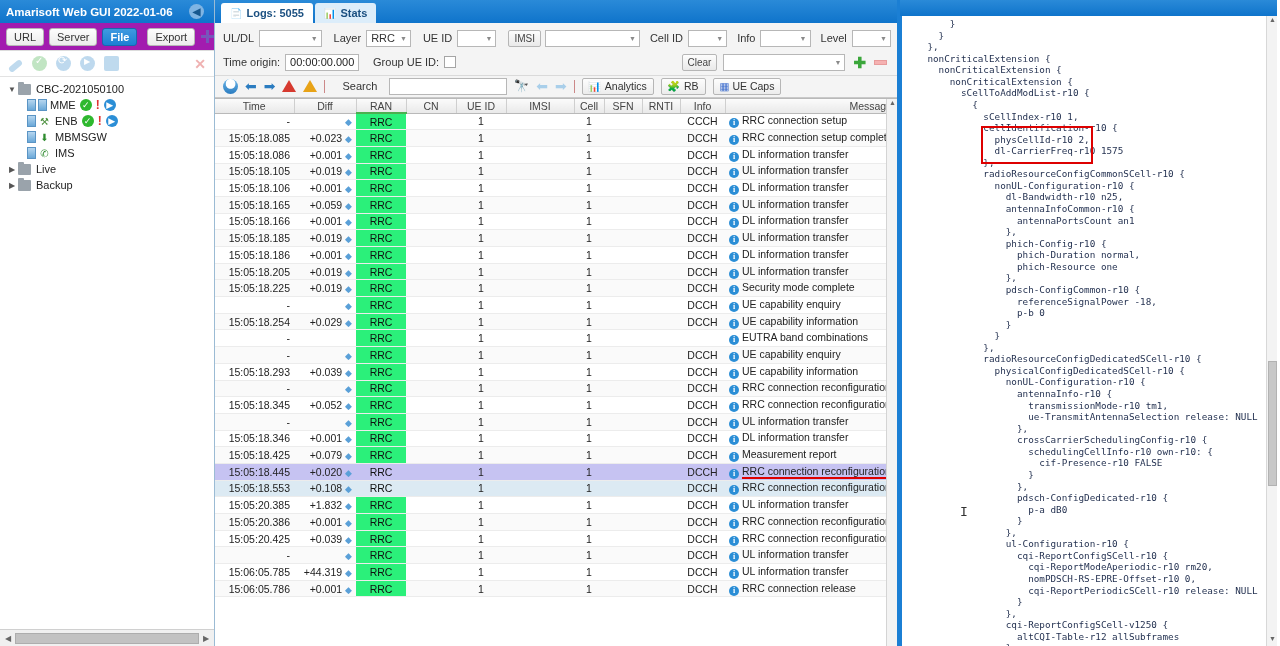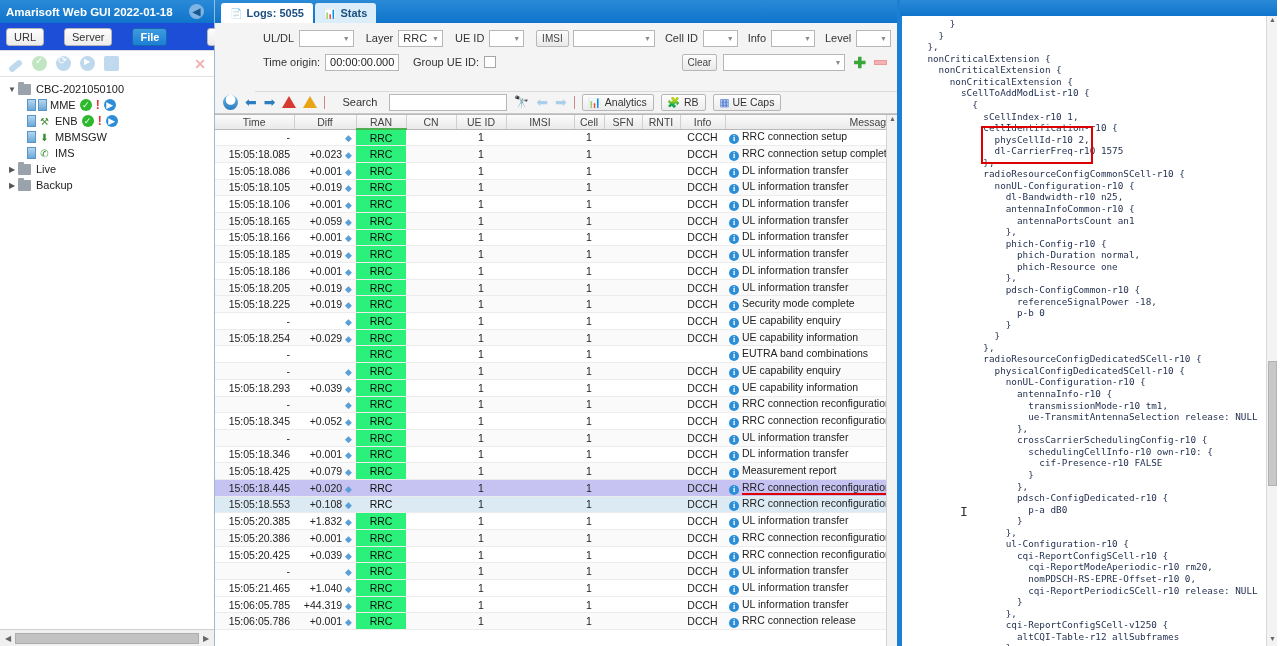--- a/index.html
+++ b/index.html
@@ -35,22 +35,22 @@
   }
   .side-title .collapse {
     position: absolute; right: 10px; top: 4px;
     width: 15px; height: 15px; border-radius: 50%;
     background: #7fb4e3;
     color: #17588f; font-size: 10px; line-height: 15px; text-align: center;
     cursor: pointer;
   }
   .side-btnbar {
     height: 28px; display: flex; align-items: center;
-    padding: 0 6px; gap: 20px;
-    background: #1d4ed8;
+    padding: 0 6px; gap: 5px;
+    background: #a21caf;
     border-bottom: 1px solid #dcdcdc;
   }
   .btn {
     height: 18px;
     padding: 0 7px;
     font-size: 11px;
     line-height: 17px;
     border: 1px solid #b6b6b6;
     border-radius: 3px;
     background: linear-gradient(#fdfdfd, #ececec);
@@ -166,22 +166,21 @@
     margin-right: 2px;
     cursor: pointer;
   }
   .tab.sel { background: #ffffff; color: #1a4f80; }
   .tab.unsel { background: #dcedfa; color: #1a4f80; }
   .tab .ti { font-size: 10px; }
 
   .filters {
     background: #f4f4f4;
     border-bottom: 1px solid #dadada;
-    padding: 4px 6px 18px 6px;
-    margin-left: 40px;
+    padding: 4px 6px 2px 6px;
   }
   .frow { display: flex; align-items: center; gap: 0; height: 22px; }
   .flabel { font-size: 11px; color: #333; padding: 0 5px 0 2px; white-space: nowrap; }
   .sel-box {
     height: 17px; border: 1px solid #b7b7b7; background: #fff;
     display: flex; align-items: center; justify-content: space-between;
     padding: 0 3px 0 4px; font-size: 11px; color: #333;
     cursor: pointer;
   }
   .sel-box .car { color: #8a8a8a; font-size: 7px; margin-left: 5px; }
@@ -308,21 +307,21 @@
     font-family: "DejaVu Sans Mono", monospace; font-size: 13px; color: #333;
   }
 </style>
 </head>
 <body>
 
 <div id="app">
 
   <div id="sidebar">
     <div class="side-title">
-      <span>Amarisoft Web GUI 2022-01-18</span>
+      <span>Amarisoft Web GUI 2022-01-06</span>
       <span class="collapse">◀</span>
     </div>
 
     <div class="side-btnbar">
       <div class="btn">URL</div>
       <div class="btn">Server</div>
       <div class="btn active">File</div>
       <div class="spacer"></div>
       <div class="btn">Export</div>
       <div class="plusicon"></div>
@@ -855,33 +854,20 @@
               <td class="c"></td>
               <td class="c">1</td>
               <td class="c"></td>
               <td class="c"></td>
               <td class="c">DCCH</td>
               <td><span class="infoico">i</span><span class="">RRC connection reconfiguration complete</span></td>
             </tr>
             <tr class="alt">
               <td class="r">-</td>
               <td class="r"><span></span><span class="dirarrow">◆</span></td>
-              <td class="ran">RRC</td>
-              <td class="c"></td>
-              <td class="c">1</td>
-              <td class="c"></td>
-              <td class="c">1</td>
-              <td class="c"></td>
-              <td class="c"></td>
-              <td class="c">DCCH</td>
-              <td><span class="infoico">i</span><span class="">UL information transfer</span></td>
-            </tr>
-            <tr>
-              <td class="r">15:05:21.465</td>
-              <td class="r"><span>+1.040</span><span class="dirarrow">◆</span></td>
               <td class="ran">RRC</td>
               <td class="c"></td>
               <td class="c">1</td>
               <td class="c"></td>
               <td class="c">1</td>
               <td class="c"></td>
               <td class="c"></td>
               <td class="c">DCCH</td>
               <td><span class="infoico">i</span><span class="">UL information transfer</span></td>
             </tr>

